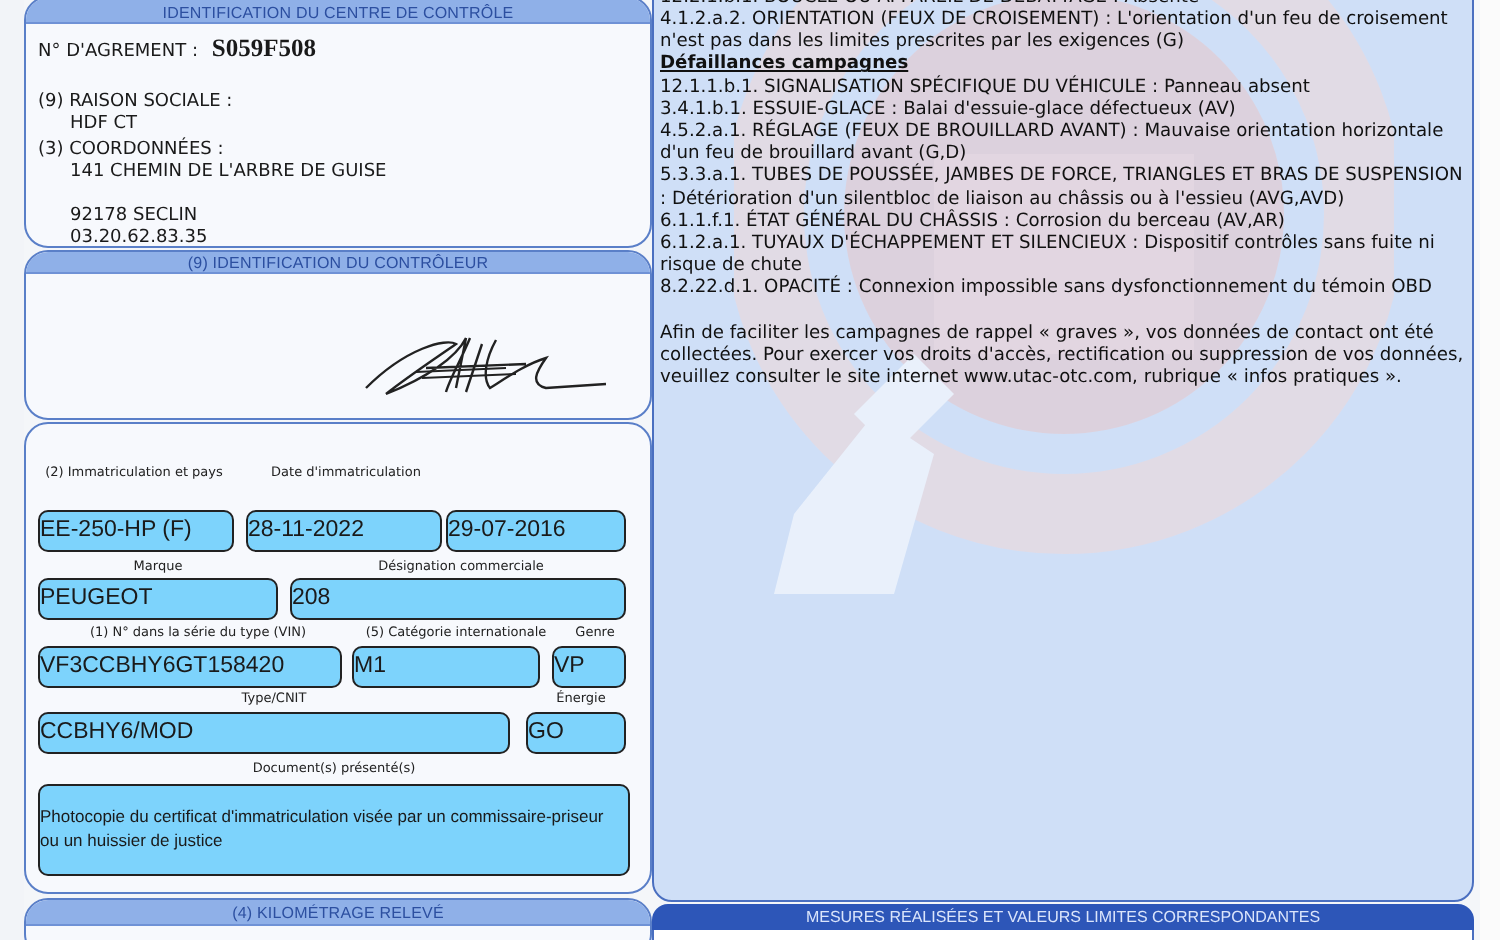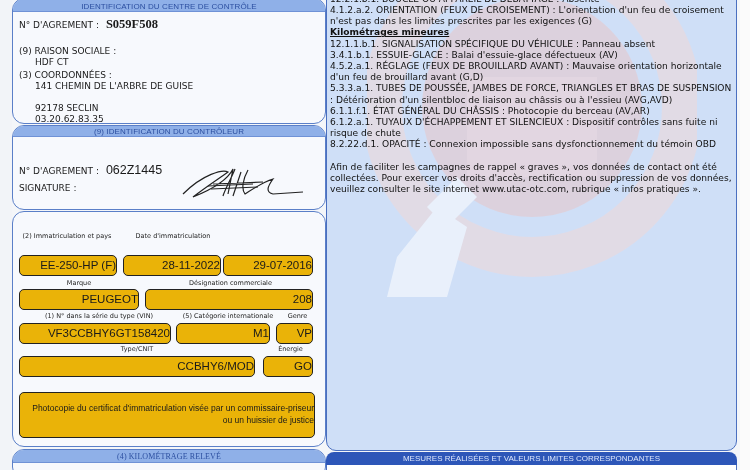--- a/index.html
+++ b/index.html
@@ -31,29 +31,29 @@
   #p-controleur { top: 125px; height: 85px; }
   #p-controleur .panel-body { padding-top: 26px; }
   .ctrl-agr .val { font-family: "Liberation Sans", sans-serif; font-size: 12.5px; margin-left: 4px; }
   .sig-label { margin-top: 6px; }
   .signature { position: absolute; left: 160px; top: 38px; width: 140px; height: 36px; }
 
   
   #p-vehicule { top: 211px; height: 236px; }
   .vlabel { font-size: 6.5px; text-align: center; color: #222; line-height: 8px; }
   .vbox {
-    position: absolute; border: 1.3px solid #222; border-radius: 5px; background: #eab308;
-    font-family: "Liberation Sans", sans-serif; font-size: 11.5px; text-align: right; line-height: 19px; height: 21px;
+    position: absolute; border: 1.3px solid #222; border-radius: 5px; background: #7dd3fc;
+    font-family: "Liberation Sans", sans-serif; font-size: 11.5px; text-align: left; line-height: 19px; height: 21px;
   }
   .abs { position: absolute; }
   .doc-box { line-height: 12px; font-size: 8.5px; height: 46px; padding-top: 9px; }
 
   
   #p-km { top: 449px; height: 30px; }
-  #p-km .panel-header { height: 13px; line-height: 14px; font-family: Liberation Serif, serif; }
+  #p-km .panel-header { height: 13px; line-height: 14px; }
 
   
   .right-panel {
     position: absolute; left: 326px; top: -4px; width: 411px; height: 455px;
     background: #cfdff7; border: 1.5px solid #4a6fc0; border-radius: 0 0 10px 10px; overflow: hidden;
   }
   .watermark { position: absolute; left: 40px; top: -40px; width: 330px; height: 380px; opacity: 0.55; }
   .right-content { position: relative; padding: 2px 2px 0 3px; font-size: 9.1px; line-height: 11.2px; color: #111; }
   .right-content .title { font-weight: bold; text-decoration: underline; }
   .right-content .para { margin-top: 11px; }
@@ -86,27 +86,20 @@
       <div class="line" style="margin-top:2px">(3) COORDONNÉES :</div>
       <div class="line indent">141 CHEMIN DE L'ARBRE DE GUISE</div>
       <div class="gap"></div>
       <div class="line indent">92178 SECLIN</div>
       <div class="line indent">03.20.62.83.35</div>
     </div>
   </div>
 
   <div class="panel" id="p-controleur">
     <div class="panel-header">(9) IDENTIFICATION DU CONTRÔLEUR</div>
-    <div class="panel-body">
-      <div class="ctrl-agr">
-        <span>N° D'AGREMENT :</span>
-        <span class="val">062Z1445</span>
-      </div>
-      <div class="sig-label">SIGNATURE :</div>
-    </div>
     <svg class="signature" viewBox="0 0 140 36">
       <path d="M10 30 C 30 10, 50 5, 55 8 C 45 15, 30 25, 20 33 C 40 25, 55 15, 60 5 L 55 30 M 62 5 C 58 15, 52 25, 50 32 M 40 20 L 90 18 M 68 8 L 60 32 M 75 6 C 70 15, 68 25, 72 30 C 80 25, 90 18, 100 15 C 95 22, 92 28, 100 30 L 130 28" fill="none" stroke="#222" stroke-width="1.2"></path>
       <path d="M 35 22 L 80 20 M 38 25 L 85 23" fill="none" stroke="#222" stroke-width="1"></path>
     </svg>
   </div>
 
   <div class="panel" id="p-vehicule">
 
     <div class="vlabel abs" style="left:4px;top:20px;width:100px;">(2) Immatriculation et pays</div>
     <div class="vlabel abs" style="left:110px;top:20px;width:100px;">Date d'immatriculation</div>
@@ -124,20 +117,21 @@
     <div class="vlabel abs" style="left:262px;top:100px;width:45px;">Genre</div>
     <div class="vbox" style="left:6px;top:111px;width:152px;">VF3CCBHY6GT158420</div>
     <div class="vbox" style="left:163px;top:111px;width:94px;">M1</div>
     <div class="vbox" style="left:263px;top:111px;width:37px;">VP</div>
 
     <div class="vlabel abs" style="left:6px;top:133px;width:236px;">Type/CNIT</div>
     <div class="vlabel abs" style="left:250px;top:133px;width:55px;">Énergie</div>
     <div class="vbox" style="left:6px;top:144px;width:236px;">CCBHY6/MOD</div>
     <div class="vbox" style="left:250px;top:144px;width:50px;">GO</div>
 
+    <div class="vlabel abs" style="left:6px;top:168px;width:296px;">Document(s) présenté(s)</div>
     <div class="vbox doc-box" style="left:6px;top:180px;width:296px;">
       <div style="white-space:nowrap;overflow:hidden;">Photocopie du certificat d'immatriculation visée par un commissaire-priseur</div>
       <div>ou un huissier de justice</div>
     </div>
   </div>
 
   <div class="panel" id="p-km">
     <div class="panel-header">(4) KILOMÉTRAGE RELEVÉ</div>
   </div>
 </div>
@@ -146,26 +140,26 @@
   <svg class="watermark" viewBox="0 0 330 380">
     <circle cx="165" cy="150" r="150" fill="none" stroke="#f0d8d8" stroke-width="40"></circle>
     <circle cx="165" cy="150" r="110" fill="#e8c7c9"></circle>
     <rect x="100" y="120" width="130" height="100" fill="#f2d0d0"></rect>
     <path d="M30 300 L 70 250 L 100 270 L 80 340 L 20 340 Z" fill="#ffffff"></path>
     <path d="M60 250 L 90 220 L 110 240 L 80 270 Z" fill="#ffffff"></path>
   </svg>
   <div class="right-content">
     <div style="height:6px;overflow:hidden;line-height:0px;">12.2.1.b.1. BOUCLE OU APPAREIL DE DÉBATTAGE : Absente</div>
     <div>4.1.2.a.2. ORIENTATION (FEUX DE CROISEMENT) : L'orientation d'un feu de croisement n'est pas dans les limites prescrites par les exigences (G)</div>
-    <div class="title">Kilométrages mineures</div>
+    <div class="title">Défaillances campagnes</div>
     <div>12.1.1.b.1. SIGNALISATION SPÉCIFIQUE DU VÉHICULE : Panneau absent</div>
     <div>3.4.1.b.1. ESSUIE-GLACE : Balai d'essuie-glace défectueux (AV)</div>
     <div>4.5.2.a.1. RÉGLAGE (FEUX DE BROUILLARD AVANT) : Mauvaise orientation horizontale d'un feu de brouillard avant (G,D)</div>
     <div>5.3.3.a.1. TUBES DE POUSSÉE, JAMBES DE FORCE, TRIANGLES ET BRAS DE SUSPENSION : Détérioration d'un silentbloc de liaison au châssis ou à l'essieu (AVG,AVD)</div>
-    <div>6.1.1.f.1. ÉTAT GÉNÉRAL DU CHÂSSIS : Photocopie du berceau (AV,AR)</div>
+    <div>6.1.1.f.1. ÉTAT GÉNÉRAL DU CHÂSSIS : Corrosion du berceau (AV,AR)</div>
     <div>6.1.2.a.1. TUYAUX D'ÉCHAPPEMENT ET SILENCIEUX : Dispositif contrôles sans fuite ni risque de chute</div>
     <div>8.2.22.d.1. OPACITÉ : Connexion impossible sans dysfonctionnement du témoin OBD</div>
     <div class="para">Afin de faciliter les campagnes de rappel « graves », vos données de contact ont été collectées. Pour exercer vos droits d'accès, rectification ou suppression de vos données, veuillez consulter le site internet www.utac-otc.com,  rubrique « infos pratiques ».</div>
   </div>
 </div>
 
 <div class="measures-header">MESURES RÉALISÉES ET VALEURS LIMITES CORRESPONDANTES</div>
 <div class="measures-body"></div>
 <div class="right-strip"></div>
 

